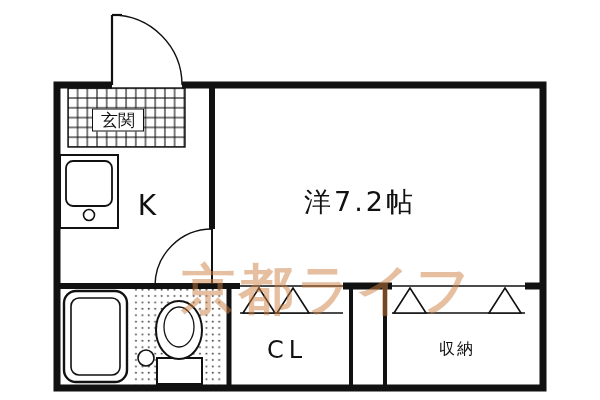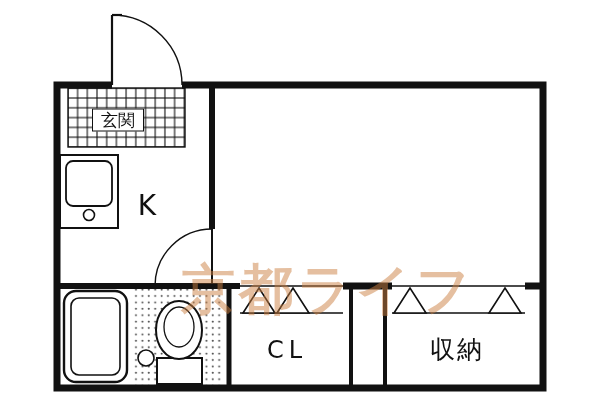--- a/index.html
+++ b/index.html
@@ -9,21 +9,21 @@
   }
   .stage svg { position:absolute; left:0; top:0; }
   .label {
     position:absolute; transform:translate(-50%,-50%);
     color:#111; white-space:nowrap; line-height:1;
   }
   .label-genkan { left:118px; top:112px; font-size:17px; background:#fff; border:1.5px solid #111; padding:2px 8px;margin-top:8px; }
   .label-k      { left:147px; top:206px; font-size:28px; }
   .label-room   { left:360px; top:201px; font-size:27px; letter-spacing:3px; }
   .label-cl     { left:287px; top:350px; font-size:24px; letter-spacing:5px; }
-  .label-storage{ left:457px; top:349px; font-size:25px; letter-spacing:2px; }
+  .label-storage{ left:457px; top:349px; font-size:16px; letter-spacing:2px; }
   .watermark {
     position:absolute; left:293px; top:290px; transform:translate(-50%,-50%);
     font-size:54px; font-weight:bold; letter-spacing:4px;
     color:rgba(203,128,66,0.5); white-space:nowrap;margin-left:35px;
   }
 </style>
 </head>
 <body>
 
 <div class="stage">
@@ -93,18 +93,19 @@
     <g stroke="#111" fill="#fff">
       <rect x="157" y="358" width="45" height="26" stroke-width="2"></rect>
       <ellipse cx="179" cy="330" rx="23" ry="29" stroke-width="2"></ellipse>
       <ellipse cx="179" cy="327" rx="15" ry="20" fill="none" stroke-width="1.3"></ellipse>
       <circle cx="146" cy="358" r="8" stroke-width="1.6"></circle>
     </g>
   </svg>
 
   <div class="label label-genkan">玄関</div>
   <div class="label label-k">K</div>
+  <div class="label label-room">洋7.2帖</div>
   <div class="label label-cl">CL</div>
   <div class="label label-storage">収納</div>
 
   <div class="watermark">京都ライフ</div>
 
 </div>
 
 </body></html>

